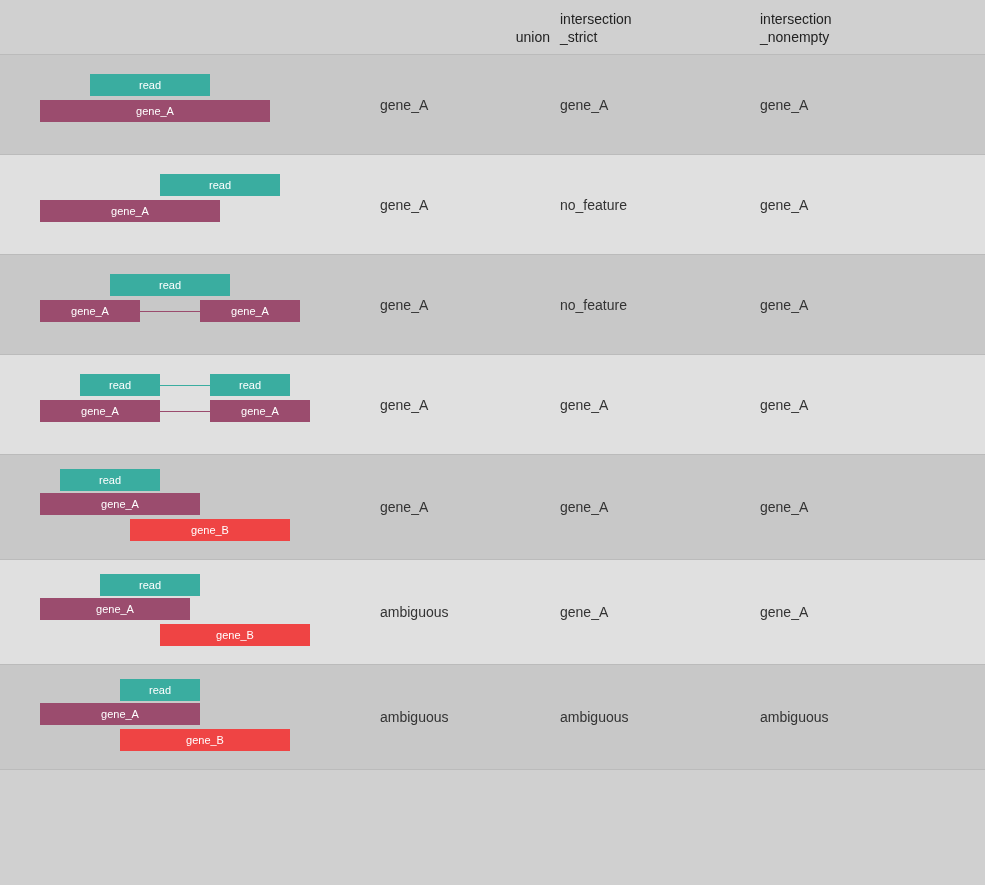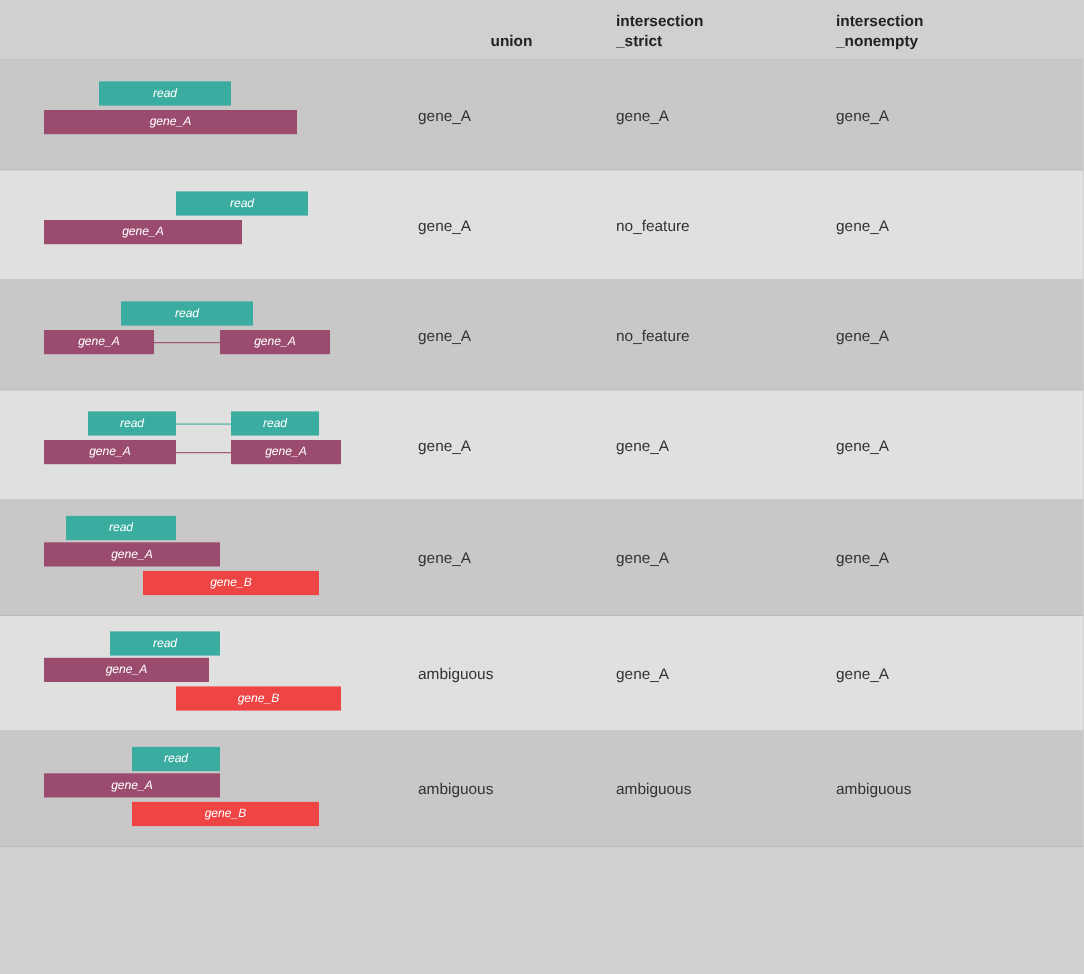--- a/index.html
+++ b/index.html
@@ -20,37 +20,37 @@
       padding: 10px 0 8px 0;
       border-bottom: 1px solid #bbb;
     }
     .col-diagram {
       width: 370px;
       flex-shrink: 0;
     }
     .col-union {
       width: 180px;
       flex-shrink: 0;
-      text-align: center;
+      text-align: right;
       padding-left: 10px;
     }
     .col-intersection-strict {
       width: 200px;
       flex-shrink: 0;
       text-align: left;
       padding-left: 10px;
     }
     .col-intersection-nonempty {
       width: 200px;
       flex-shrink: 0;
       text-align: left;
       padding-left: 10px;
     }
     .header-label {
-      font-weight: bold;
+      font-weight: normal;
       font-size: 14px;
       color: #222;
       line-height: 1.3;
     }
     .data-row {
       display: flex;
       align-items: center;
       min-height: 100px;
       border-bottom: 1px solid #bbb;
     }
@@ -62,21 +62,20 @@
     }
     .cell-diagram {
       width: 370px;
       flex-shrink: 0;
       padding: 12px 10px;
       display: flex;
       flex-direction: column;
       align-items: flex-start;
       justify-content: flex-start;
       position: relative;
-      font-style: italic;
     }
     .cell-value {
       width: 180px;
       flex-shrink: 0;
       padding-left: 10px;
       font-size: 14px;
       color: #333;
     }
     .cell-value-strict {
       width: 200px;

